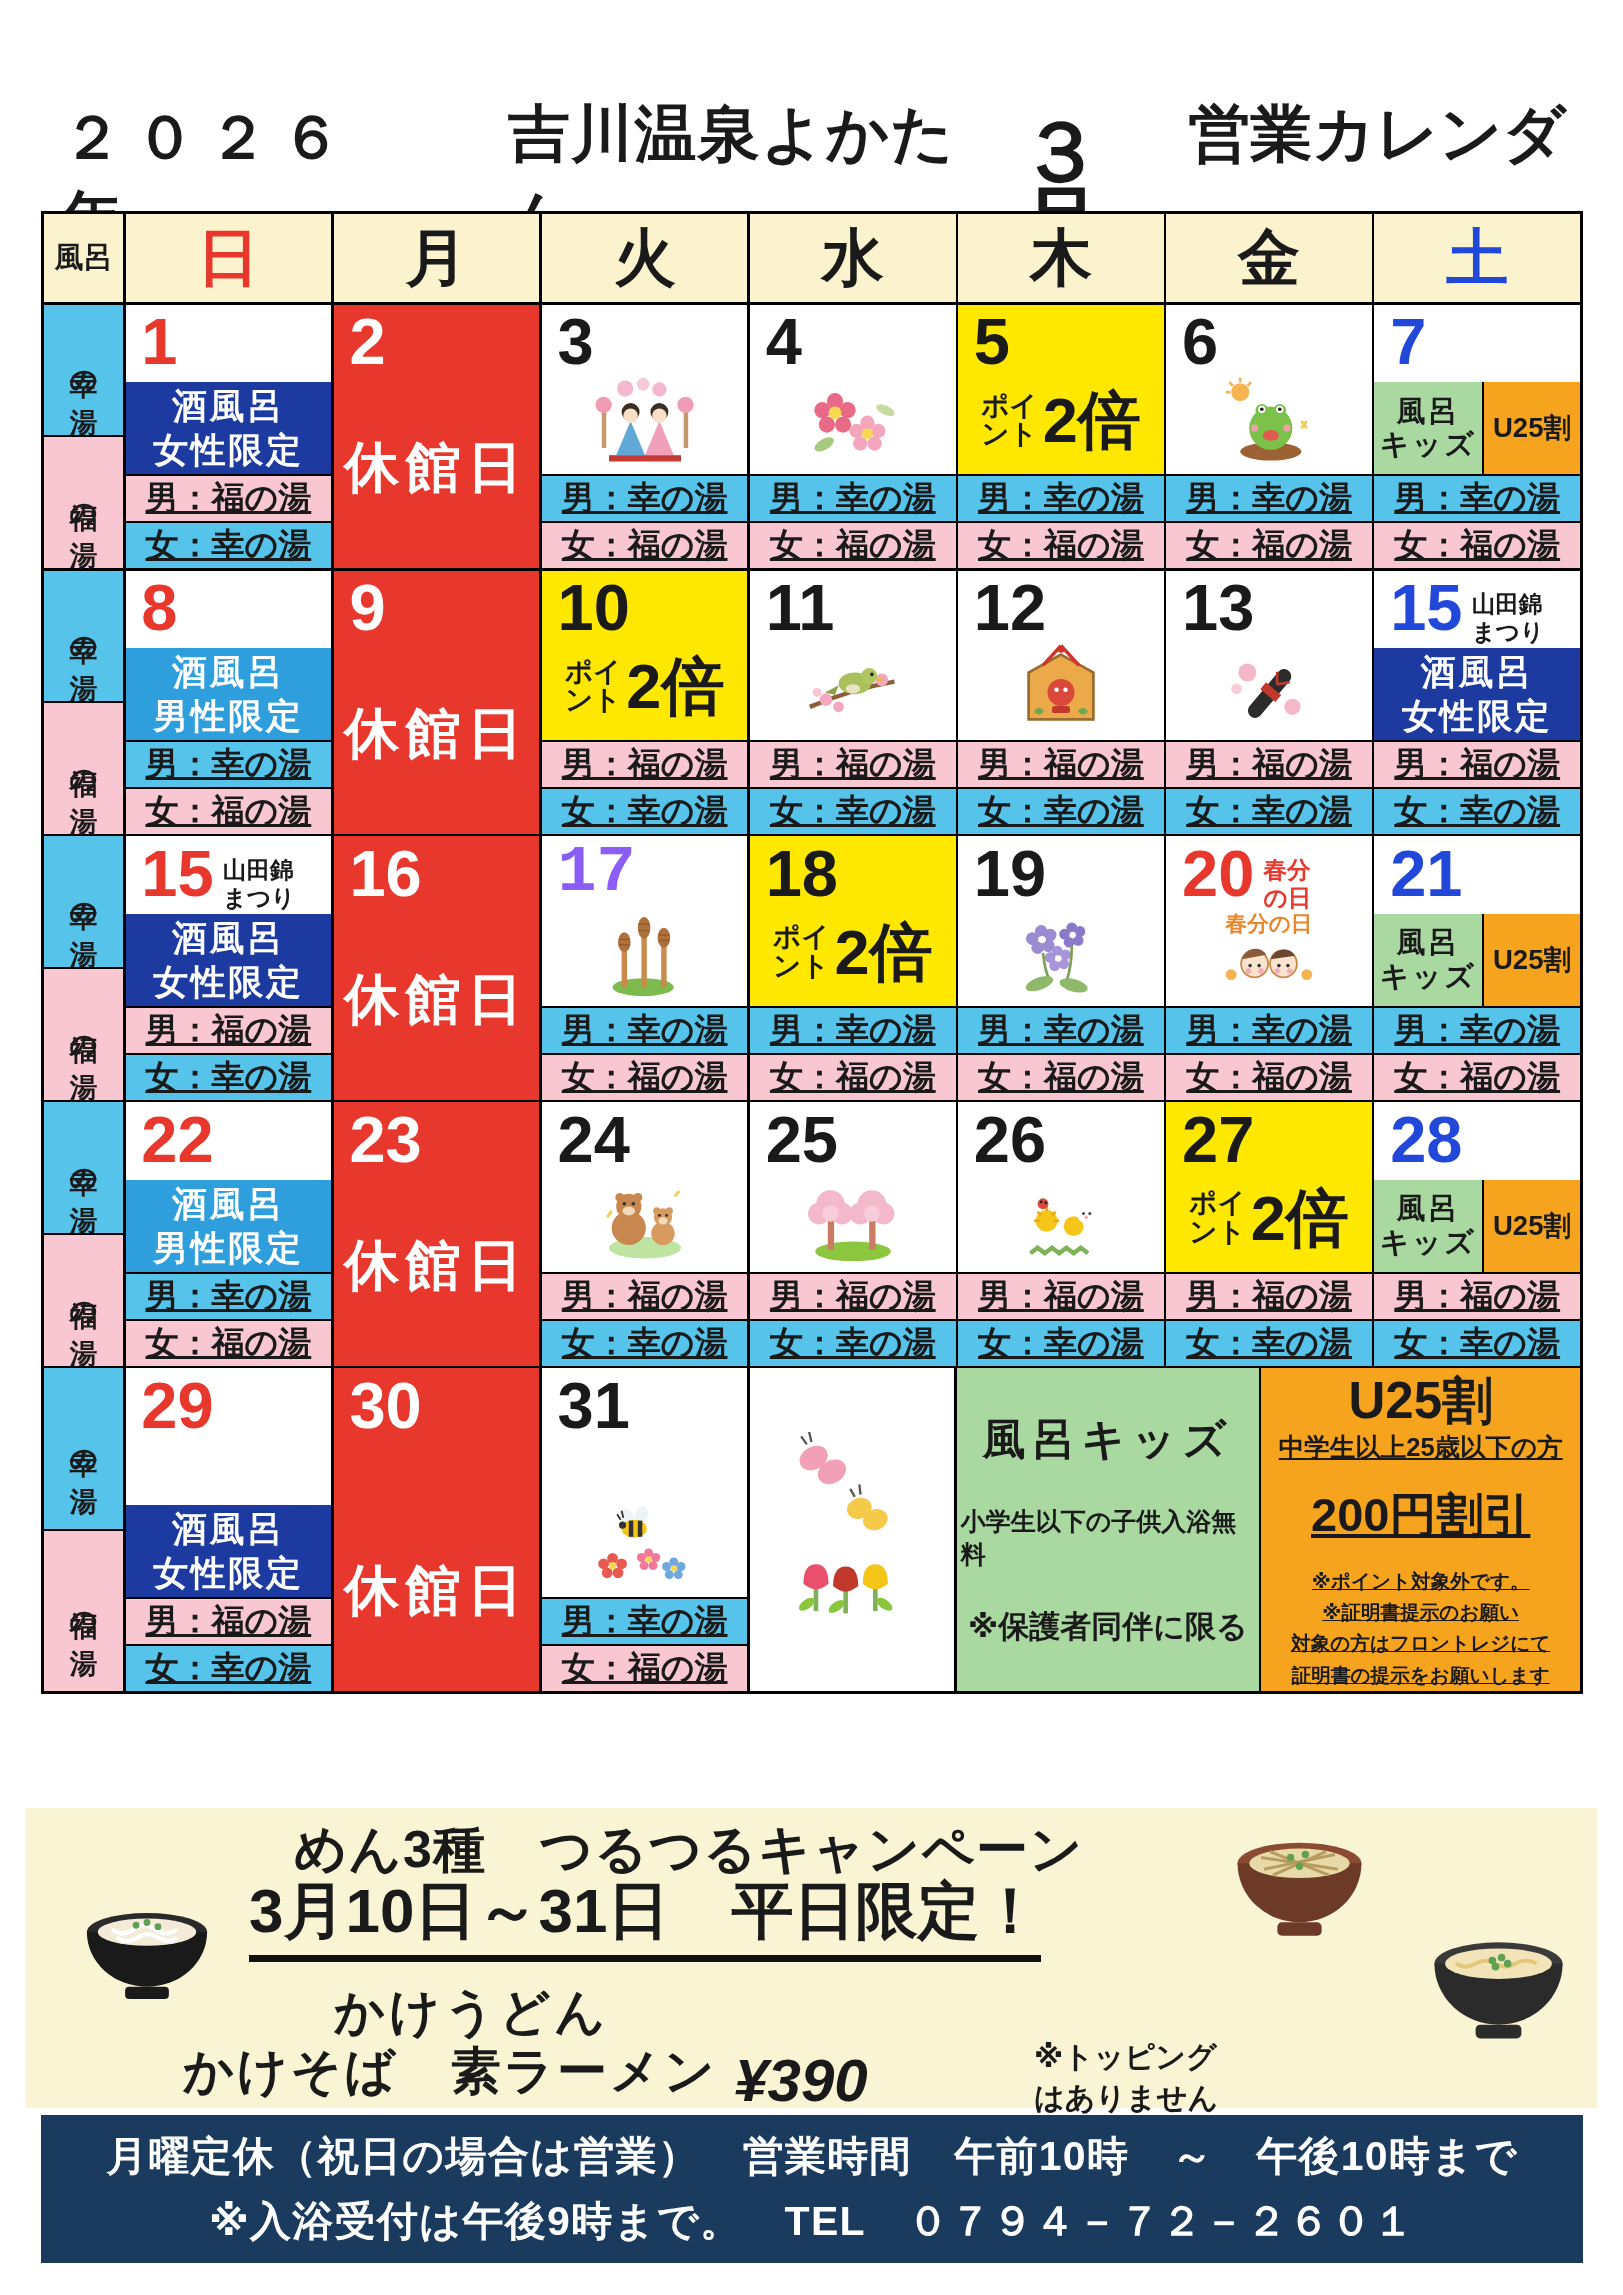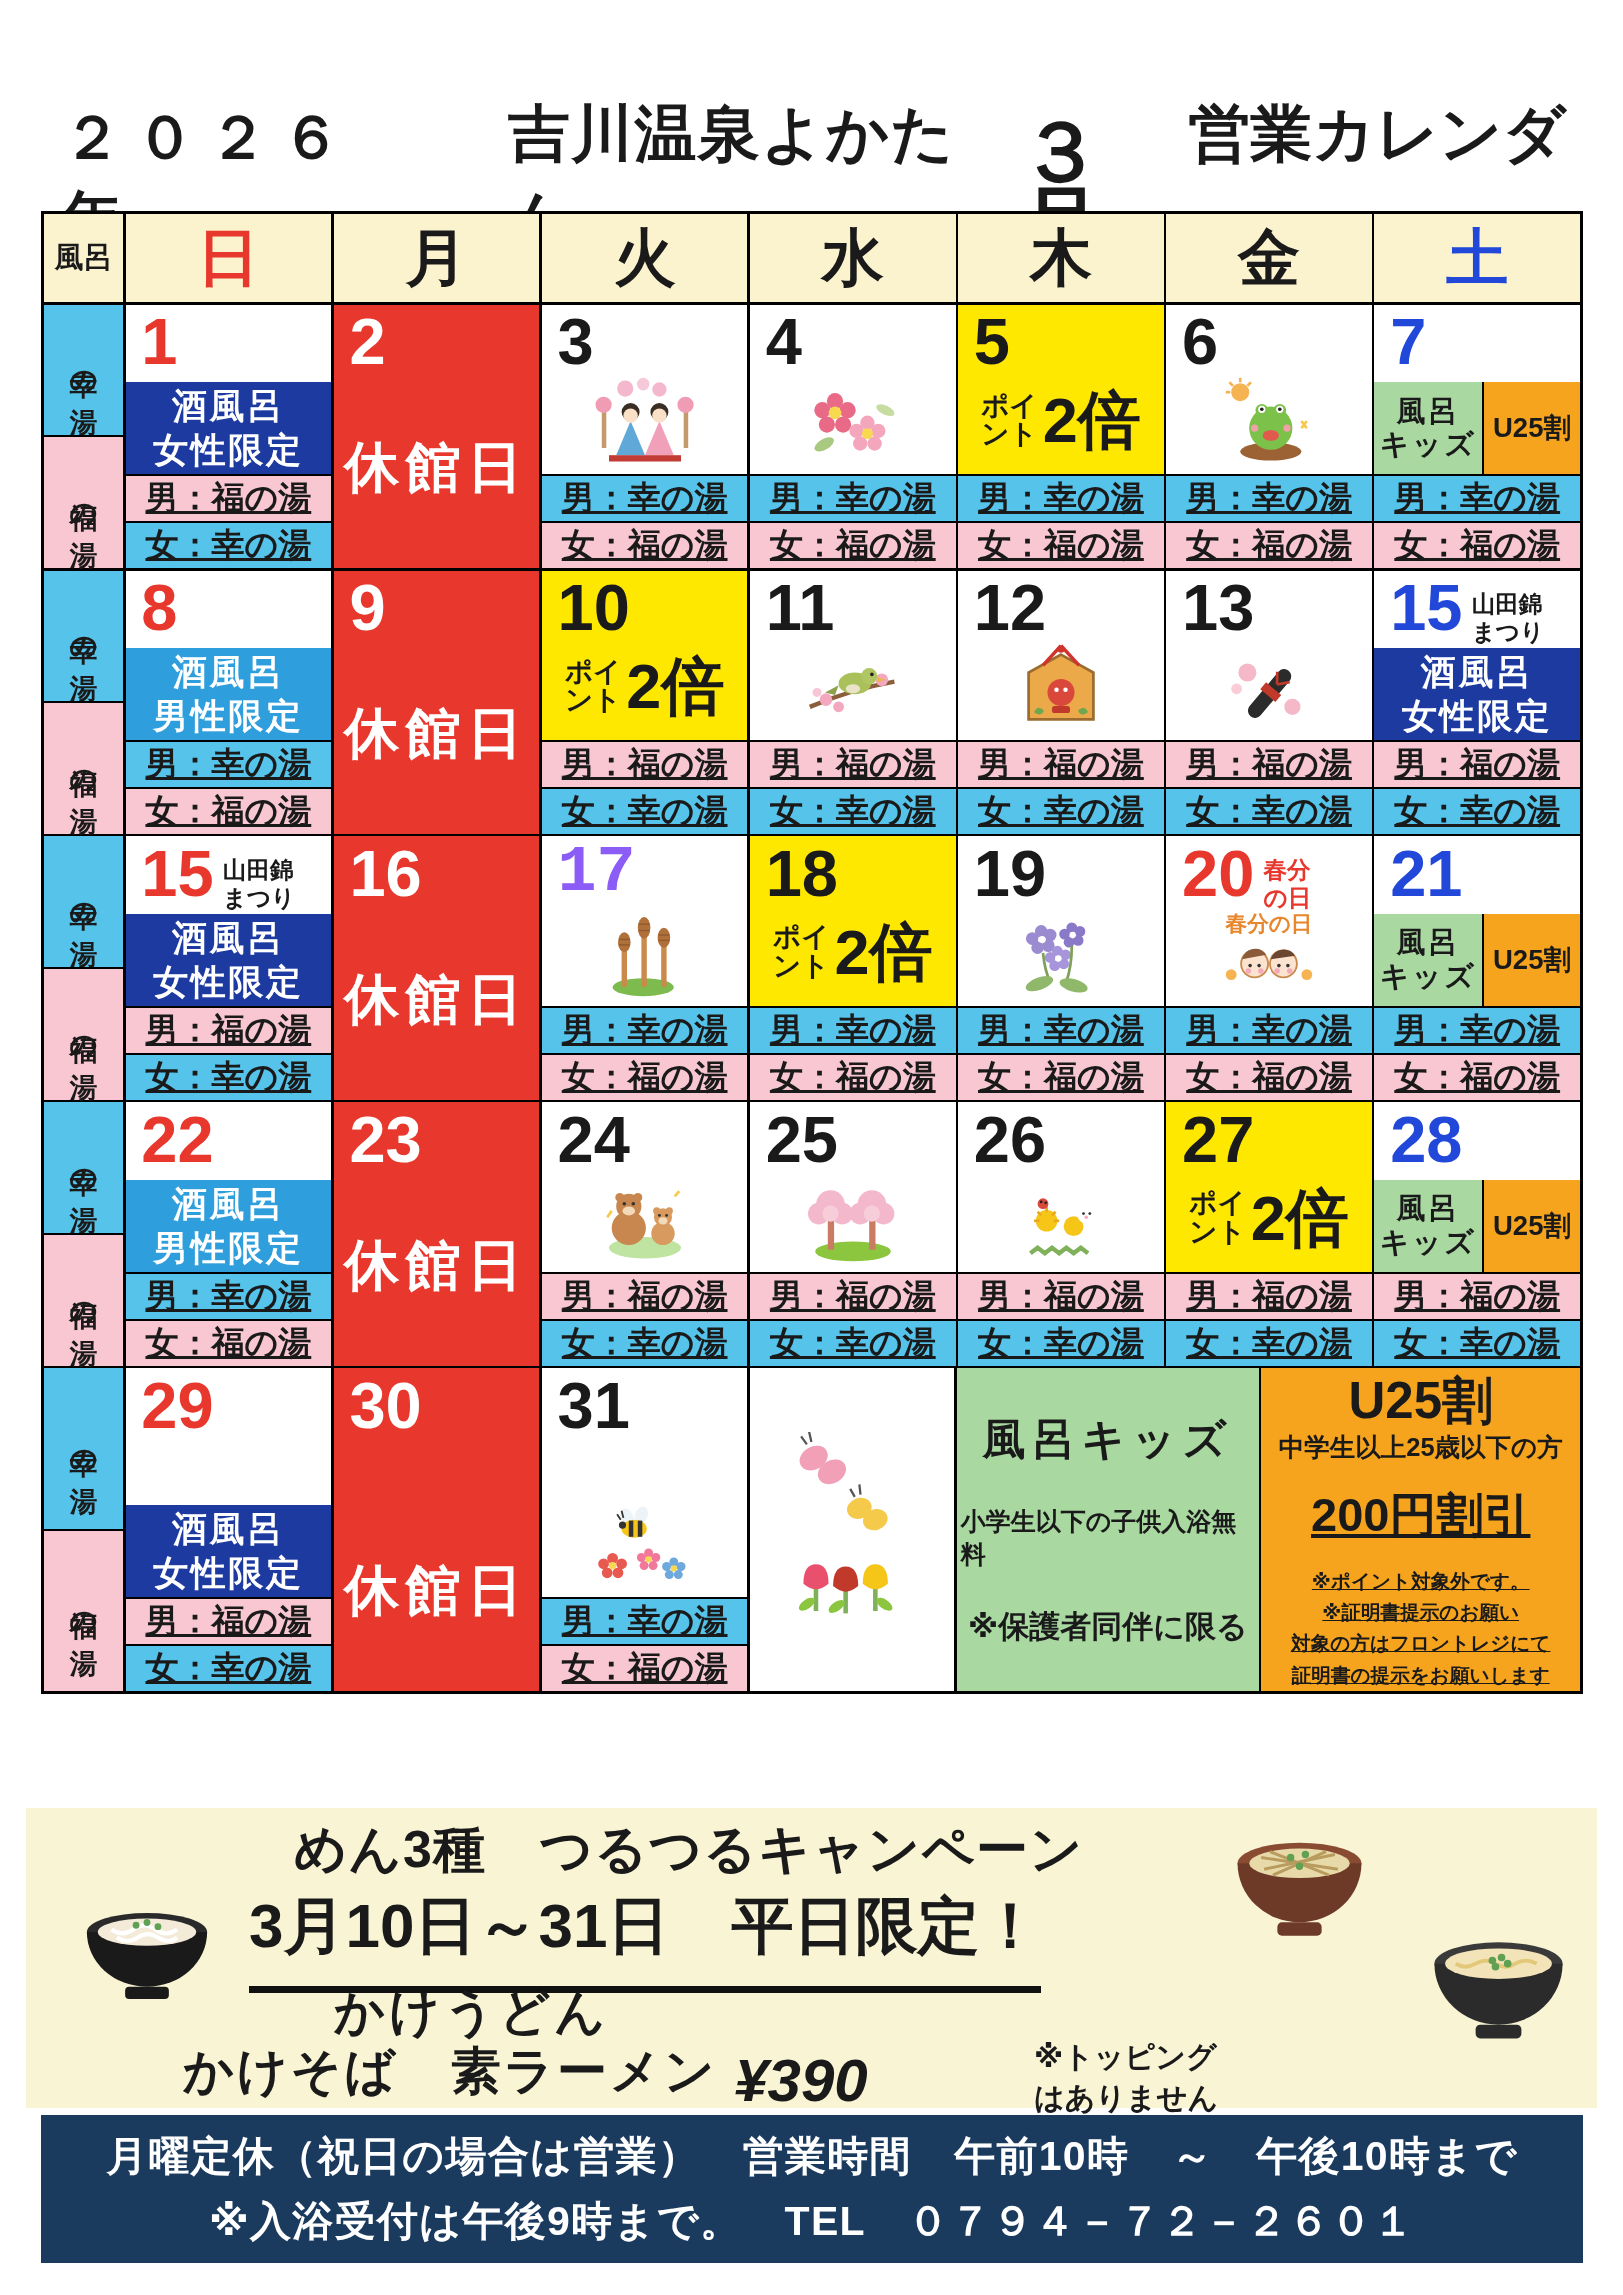--- a/index.html
+++ b/index.html
@@ -43,29 +43,29 @@
   .closedlbl{margin:auto auto 63px;font-size:55px;letter-spacing:6.5px;text-align:center;}
   
   .extra{grid-column:span 4;display:grid;grid-template-columns:24.6% 36.4% 1fr;gap:2.6px;background:#000;}
   .extra .white{background:#fff;display:flex;align-items:center;justify-content:center;}
   .kidsbox{display:flex;flex-direction:column;align-items:center;justify-content:space-evenly;padding:7.9px 3.9px;}
   .kids-t{font-size:43px;letter-spacing:6.5px;}
   .kids-1{font-size:25px;}
   .kids-2{font-size:31px;}
   .u25box{display:flex;flex-direction:column;align-items:center;padding-top:6.5px;}
   .u25-t{font-size:51px;line-height:1;}
-  .u25-s{font-size:25.5px;margin-top:3.9px;}
+  .u25-s{font-size:25.5px;text-decoration:underline;margin-top:3.9px;}
   .u25-p{font-size:47px;text-decoration:underline;margin-top:19.6px;}
   .u25-n{font-size:19.6px;line-height:1.6;text-align:center;text-decoration:underline;margin-top:18.3px;}
   
   .notice{position:absolute;left:41px;top:1703px;width:1542px;height:96px;box-sizing:border-box;
           border:3.3px solid #000;display:flex;align-items:center;justify-content:center;font-size:37px;}
   .campaign{position:absolute;left:26px;top:1808px;width:1571px;height:300px;}
   .c1{position:absolute;left:268px;top:6.5px;font-size:52px;letter-spacing:1.3px;}
-  .c2{position:absolute;left:223px;top:76px;font-size:62px;border-bottom:7.9px solid #111;padding-bottom:18px;}
+  .c2{position:absolute;left:223px;top:61px;font-size:62px;border-bottom:7.9px solid #111;padding-bottom:2px;}
   .c3{position:absolute;left:308px;top:171px;font-size:50px;letter-spacing:3.9px;}
   .c4{position:absolute;left:157px;top:230px;font-size:50px;letter-spacing:2.6px;display:flex;align-items:flex-end;}
   .price{font-size:60px;line-height:.8;font-style:italic;margin-left:17px;letter-spacing:0;}
   .cnote{position:absolute;left:1008px;top:229px;font-size:30px;line-height:1.35;}
   .bowl{position:absolute;}
   .footer{position:absolute;left:41px;top:2115px;width:1542px;height:148px;display:flex;flex-direction:column;
           align-items:center;justify-content:center;gap:10.5px;color:#fff;}
   .f1,.f2{font-size:41px;letter-spacing:1.3px;}
 </style>
 </head>

